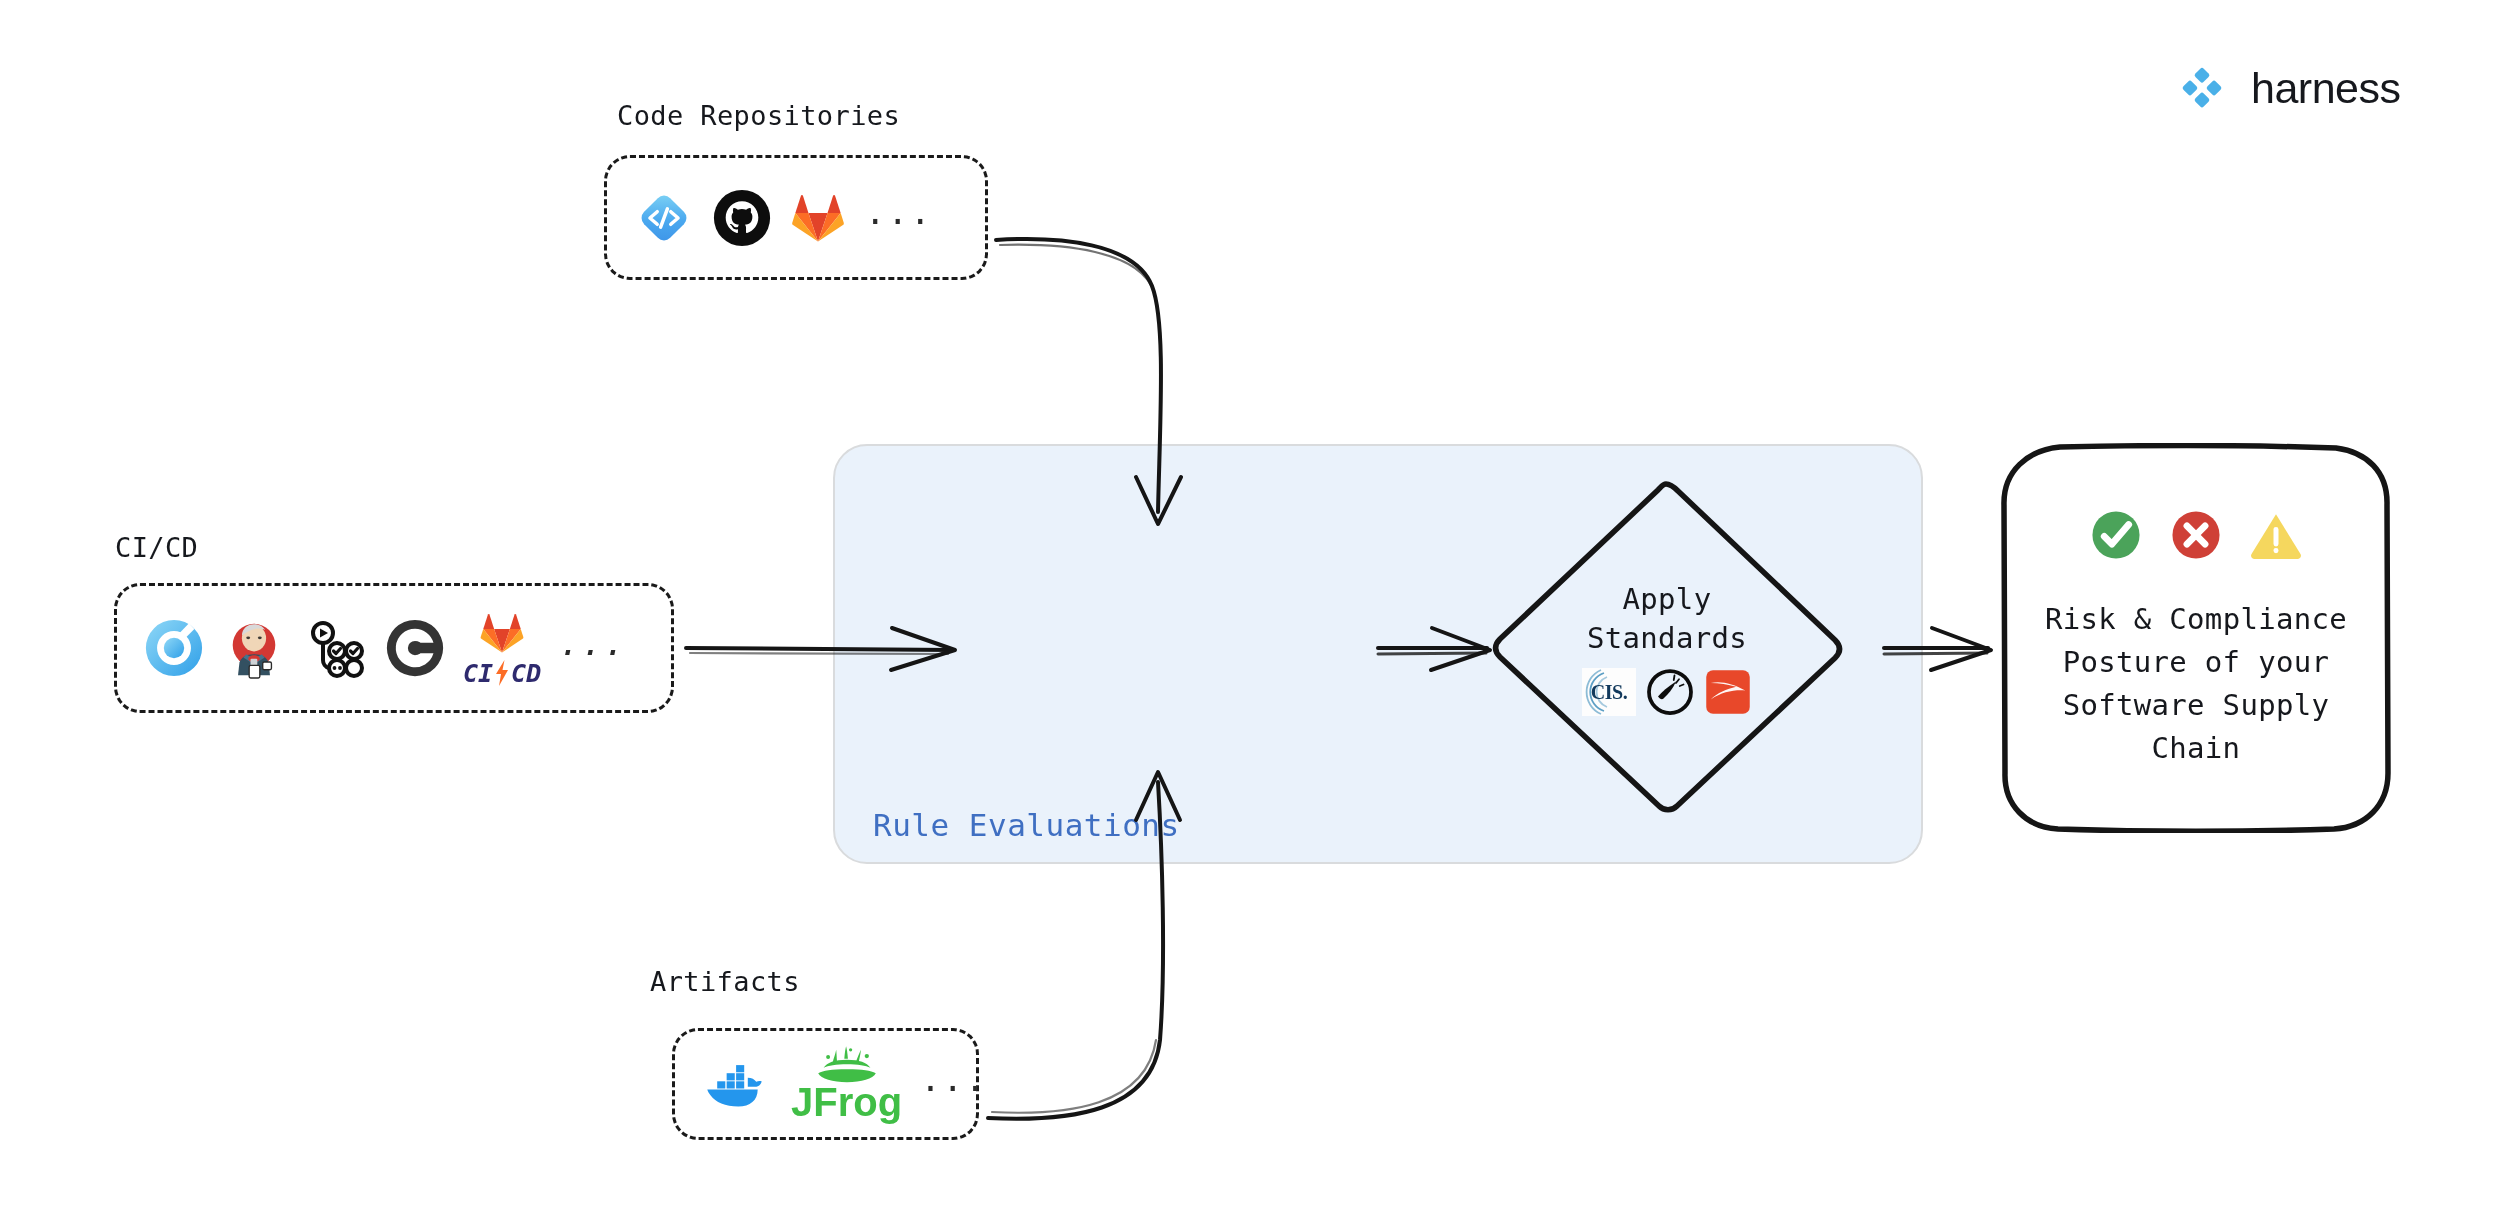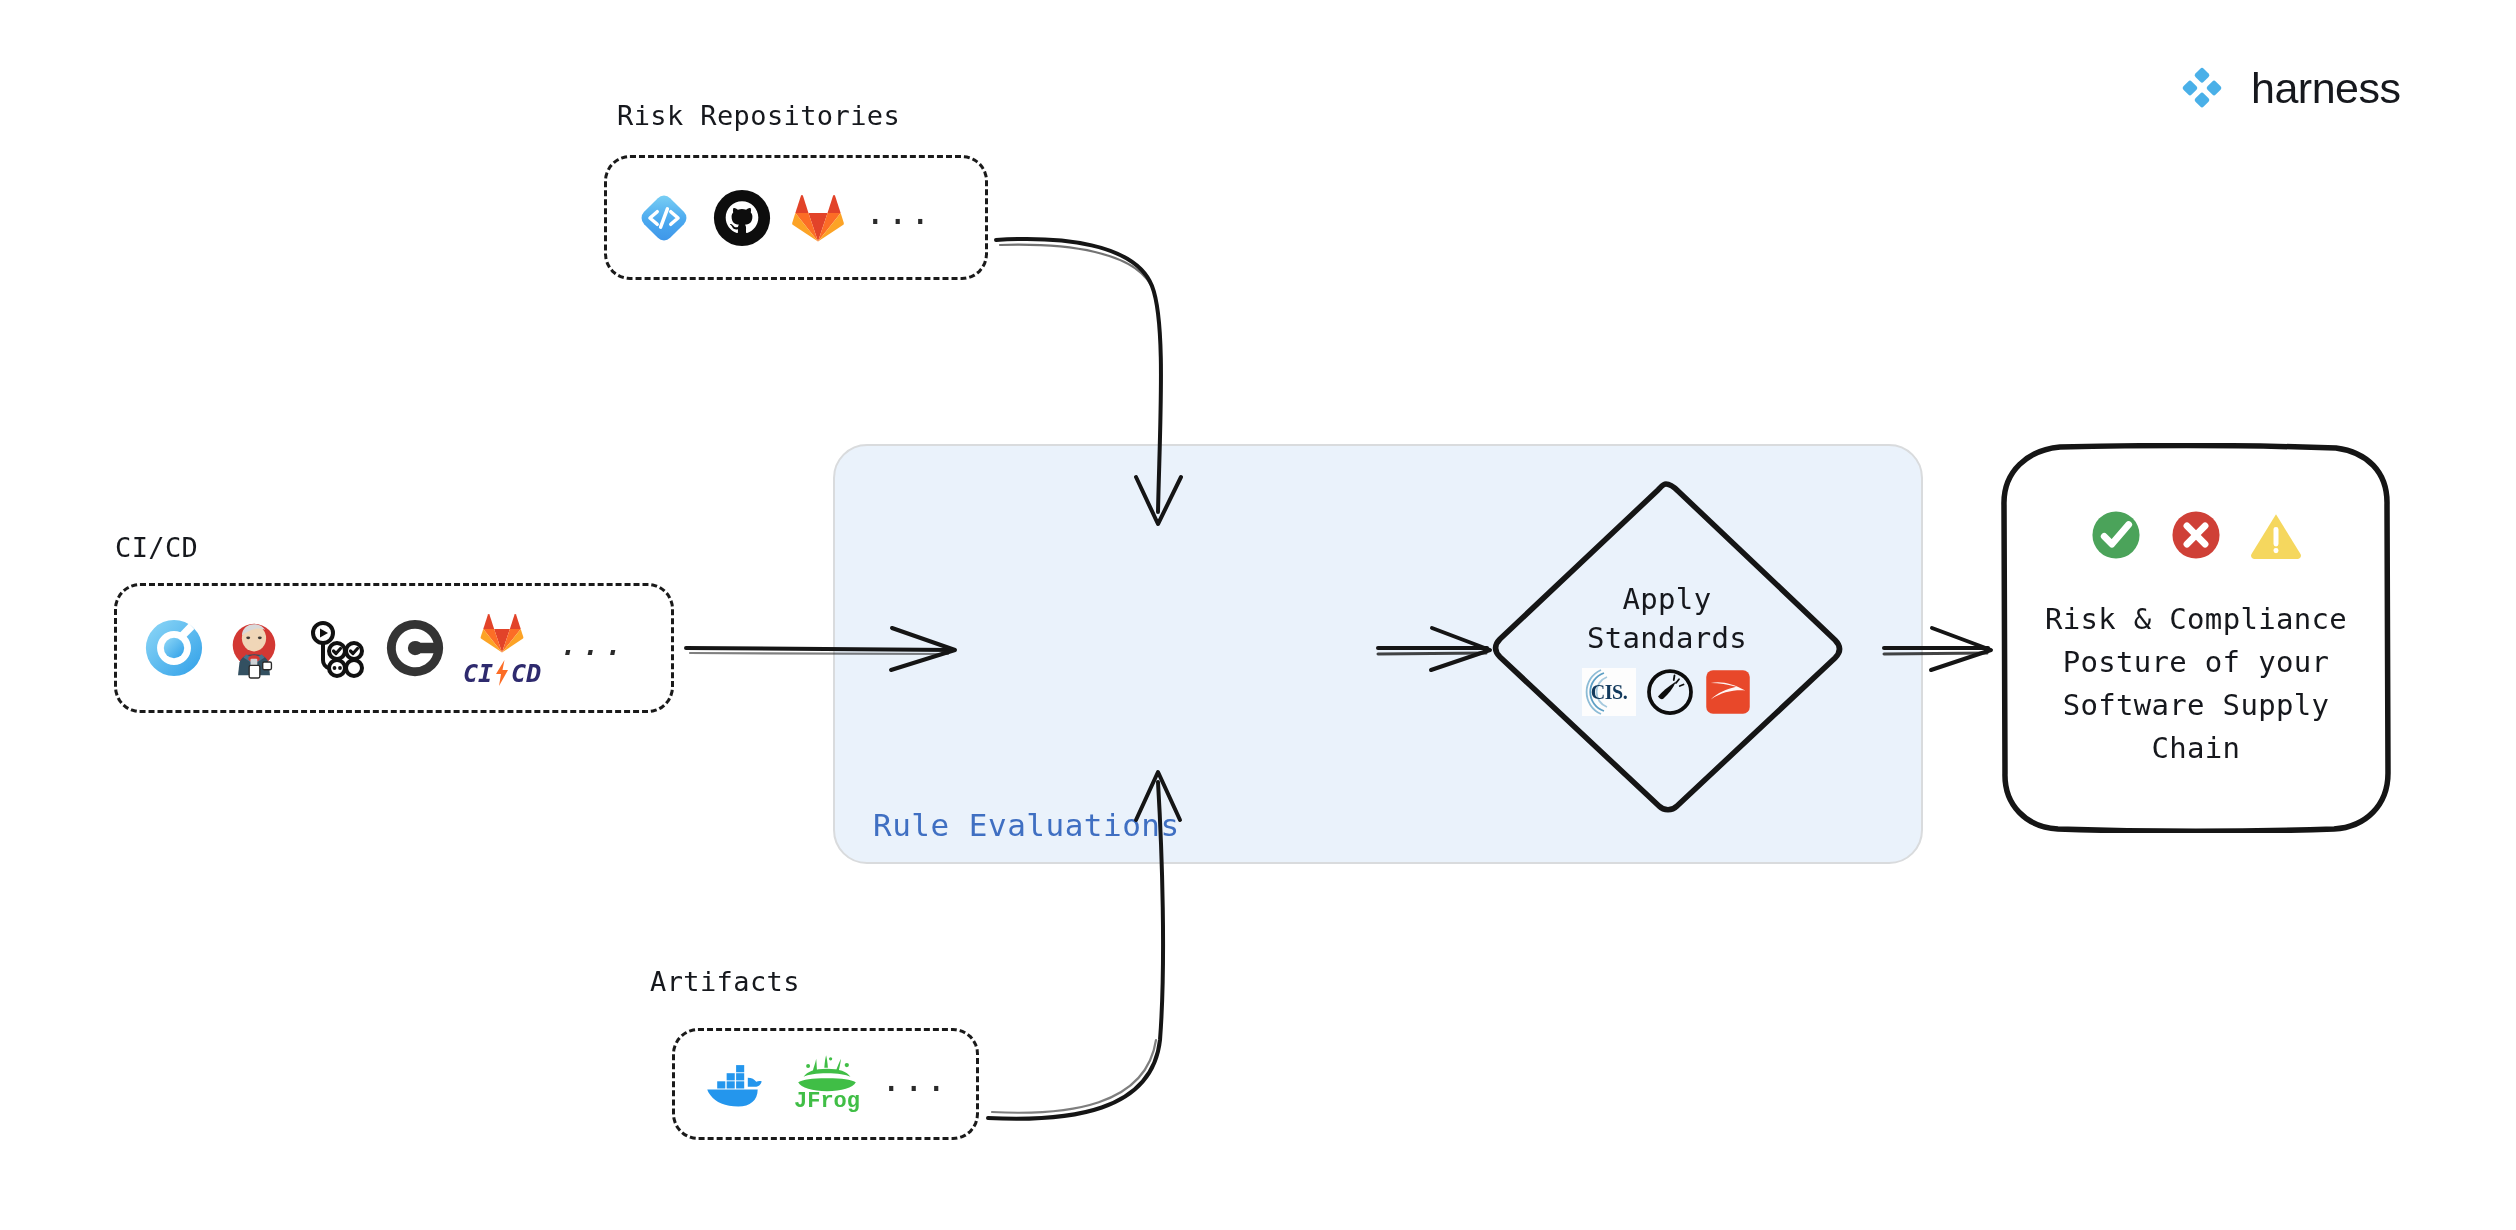--- a/index.html
+++ b/index.html
@@ -210,21 +210,21 @@
       <g fill="#4ab0e8">
         <rect x="23.5" y="5" width="17" height="17" rx="3.5" transform="rotate(45 32 13.5)"></rect>
         <rect x="6" y="23.5" width="17" height="17" rx="3.5" transform="rotate(45 14.5 32)"></rect>
         <rect x="41" y="23.5" width="17" height="17" rx="3.5" transform="rotate(45 49.5 32)"></rect>
         <rect x="23.5" y="41" width="17" height="17" rx="3.5" transform="rotate(45 32 49.5)"></rect>
       </g>
     </svg>
     <span class="word">harness</span>
   </div>
 
-  <div class="caption" id="caption-code-repositories">Risk Repositories</div>
+  <div class="caption" id="caption-code-repositories">Code Repositories</div>
   <div class="caption" id="caption-cicd">CI/CD</div>
   <div class="caption" id="caption-artifacts">Artifacts</div>
 
   <div class="dashed-group" id="group-code-repositories">
     <div class="logos">
 
       <svg class="logo" width="62" height="62" viewBox="0 0 64 64">
         <defs>
           <linearGradient id="hcGrad" x1="0" y1="0" x2="1" y2="1">
             <stop offset="0%" stop-color="#7fd4f5"></stop>
@@ -359,21 +359,21 @@
             <path d="M8 30c6-3 14-4.5 32-4.5S66 27 72 30c-3 6-16 10-32 10S11 36 8 30z"></path>
             <path d="M14 24c4-6 12-9 26-9s22 3 26 9c-5-2.5-14-4-26-4s-21 1.5-26 4z"></path>
             <path d="M24 18c1.5-5 3-9 4-14 .5 5 .5 9 1 14z"></path>
             <path d="M37 14c.5-6 1-10 2-14 1 4 1.5 8 2 14z"></path>
             <path d="M50 17c2-5 3.5-9 5.5-13-.5 5-1.5 9-2.5 14z"></path>
             <circle cx="19" cy="12" r="2.2"></circle>
             <circle cx="62" cy="11" r="2.4"></circle>
             <circle cx="44" cy="4" r="1.8"></circle>
           </g>
         </svg>
-        <span style="font-family:Liberation Mono, monospace;font-size:22px;font-weight:700;color:#40be46;line-height:1;margin-top:-4px;">JFrog</span>
+        <span style="font-family:Liberation Sans, sans-serif;font-size:40px;font-weight:700;color:#40be46;line-height:1;margin-top:-4px;">JFrog</span>
       </div>
       <span class="ellipsis">...</span>
     </div>
   </div>
 
   <div id="rule-evaluations-container"></div>
   <div id="rule-evaluations-label">Rule Evaluations</div>
 
 
   <div id="apply-standards">

